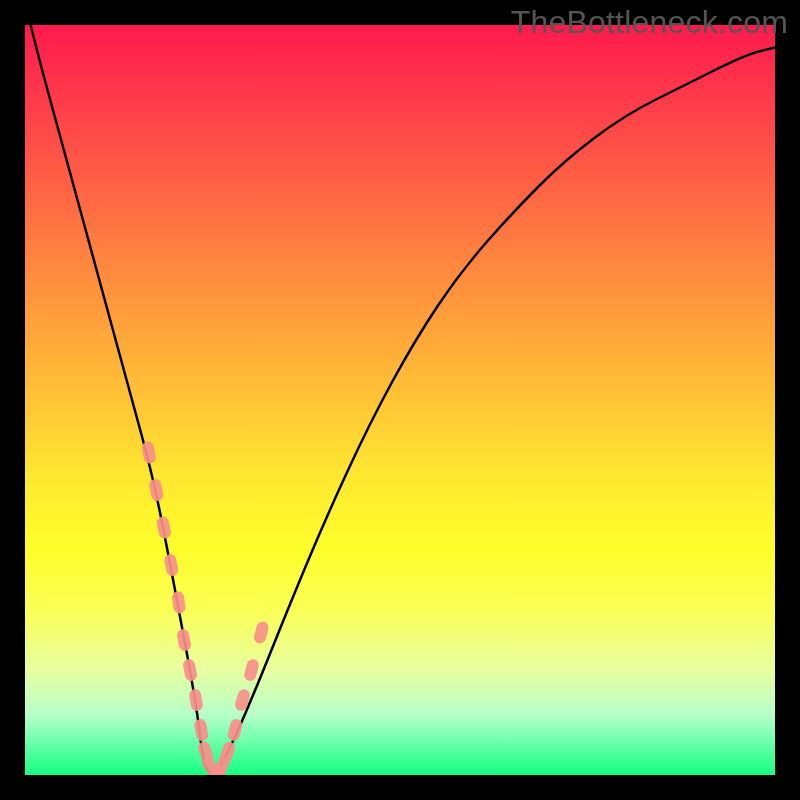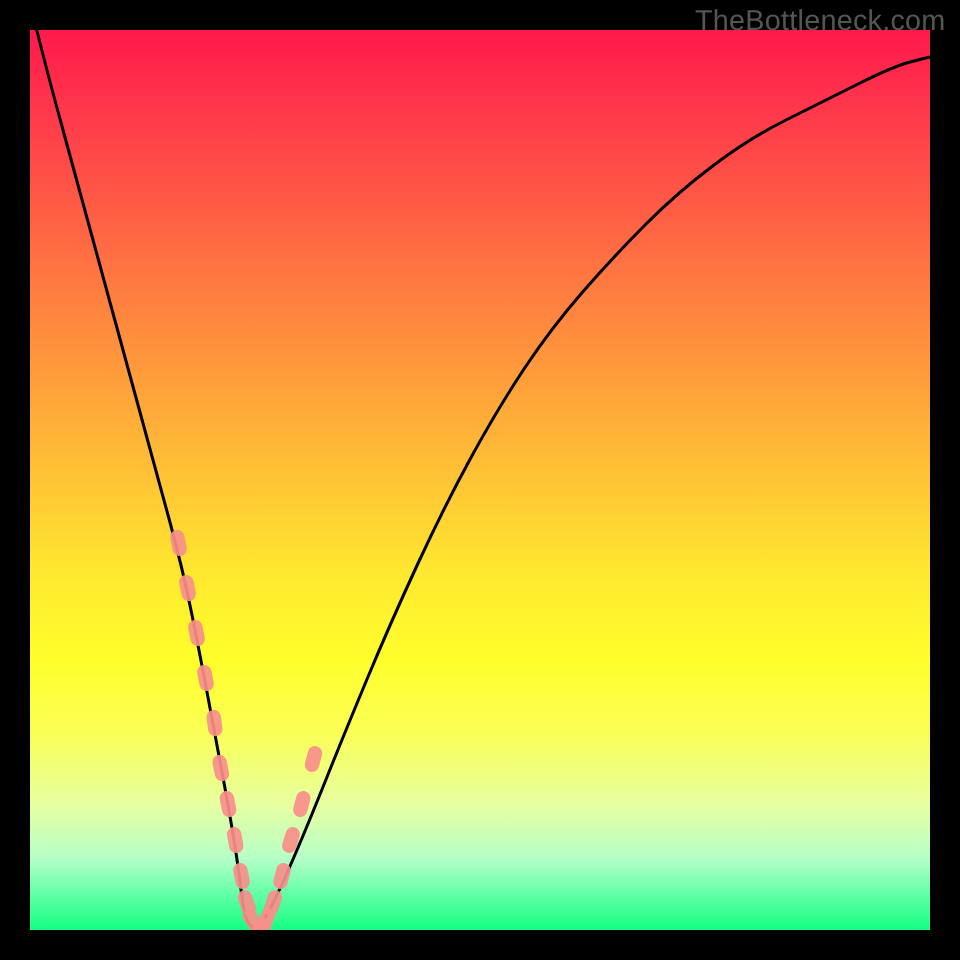--- a/index.html
+++ b/index.html
@@ -31,21 +31,21 @@
       #b6ffc8 92%,
       #4fff9e 97%,
       #15ff80 100%
     );
   }
   .watermark {
     position: absolute;
     top: 4px;
     right: 12px;
     color: #555555;
-    font-size: 24px;
+    font-size: 32px;
     font-weight: 500;
     letter-spacing: 0.2px;
     z-index: 10;
     font-family: Arial, sans-serif;
   }
   svg.curve {
     position: absolute;
     left: 0;
     top: 0;
     width: 750px;

